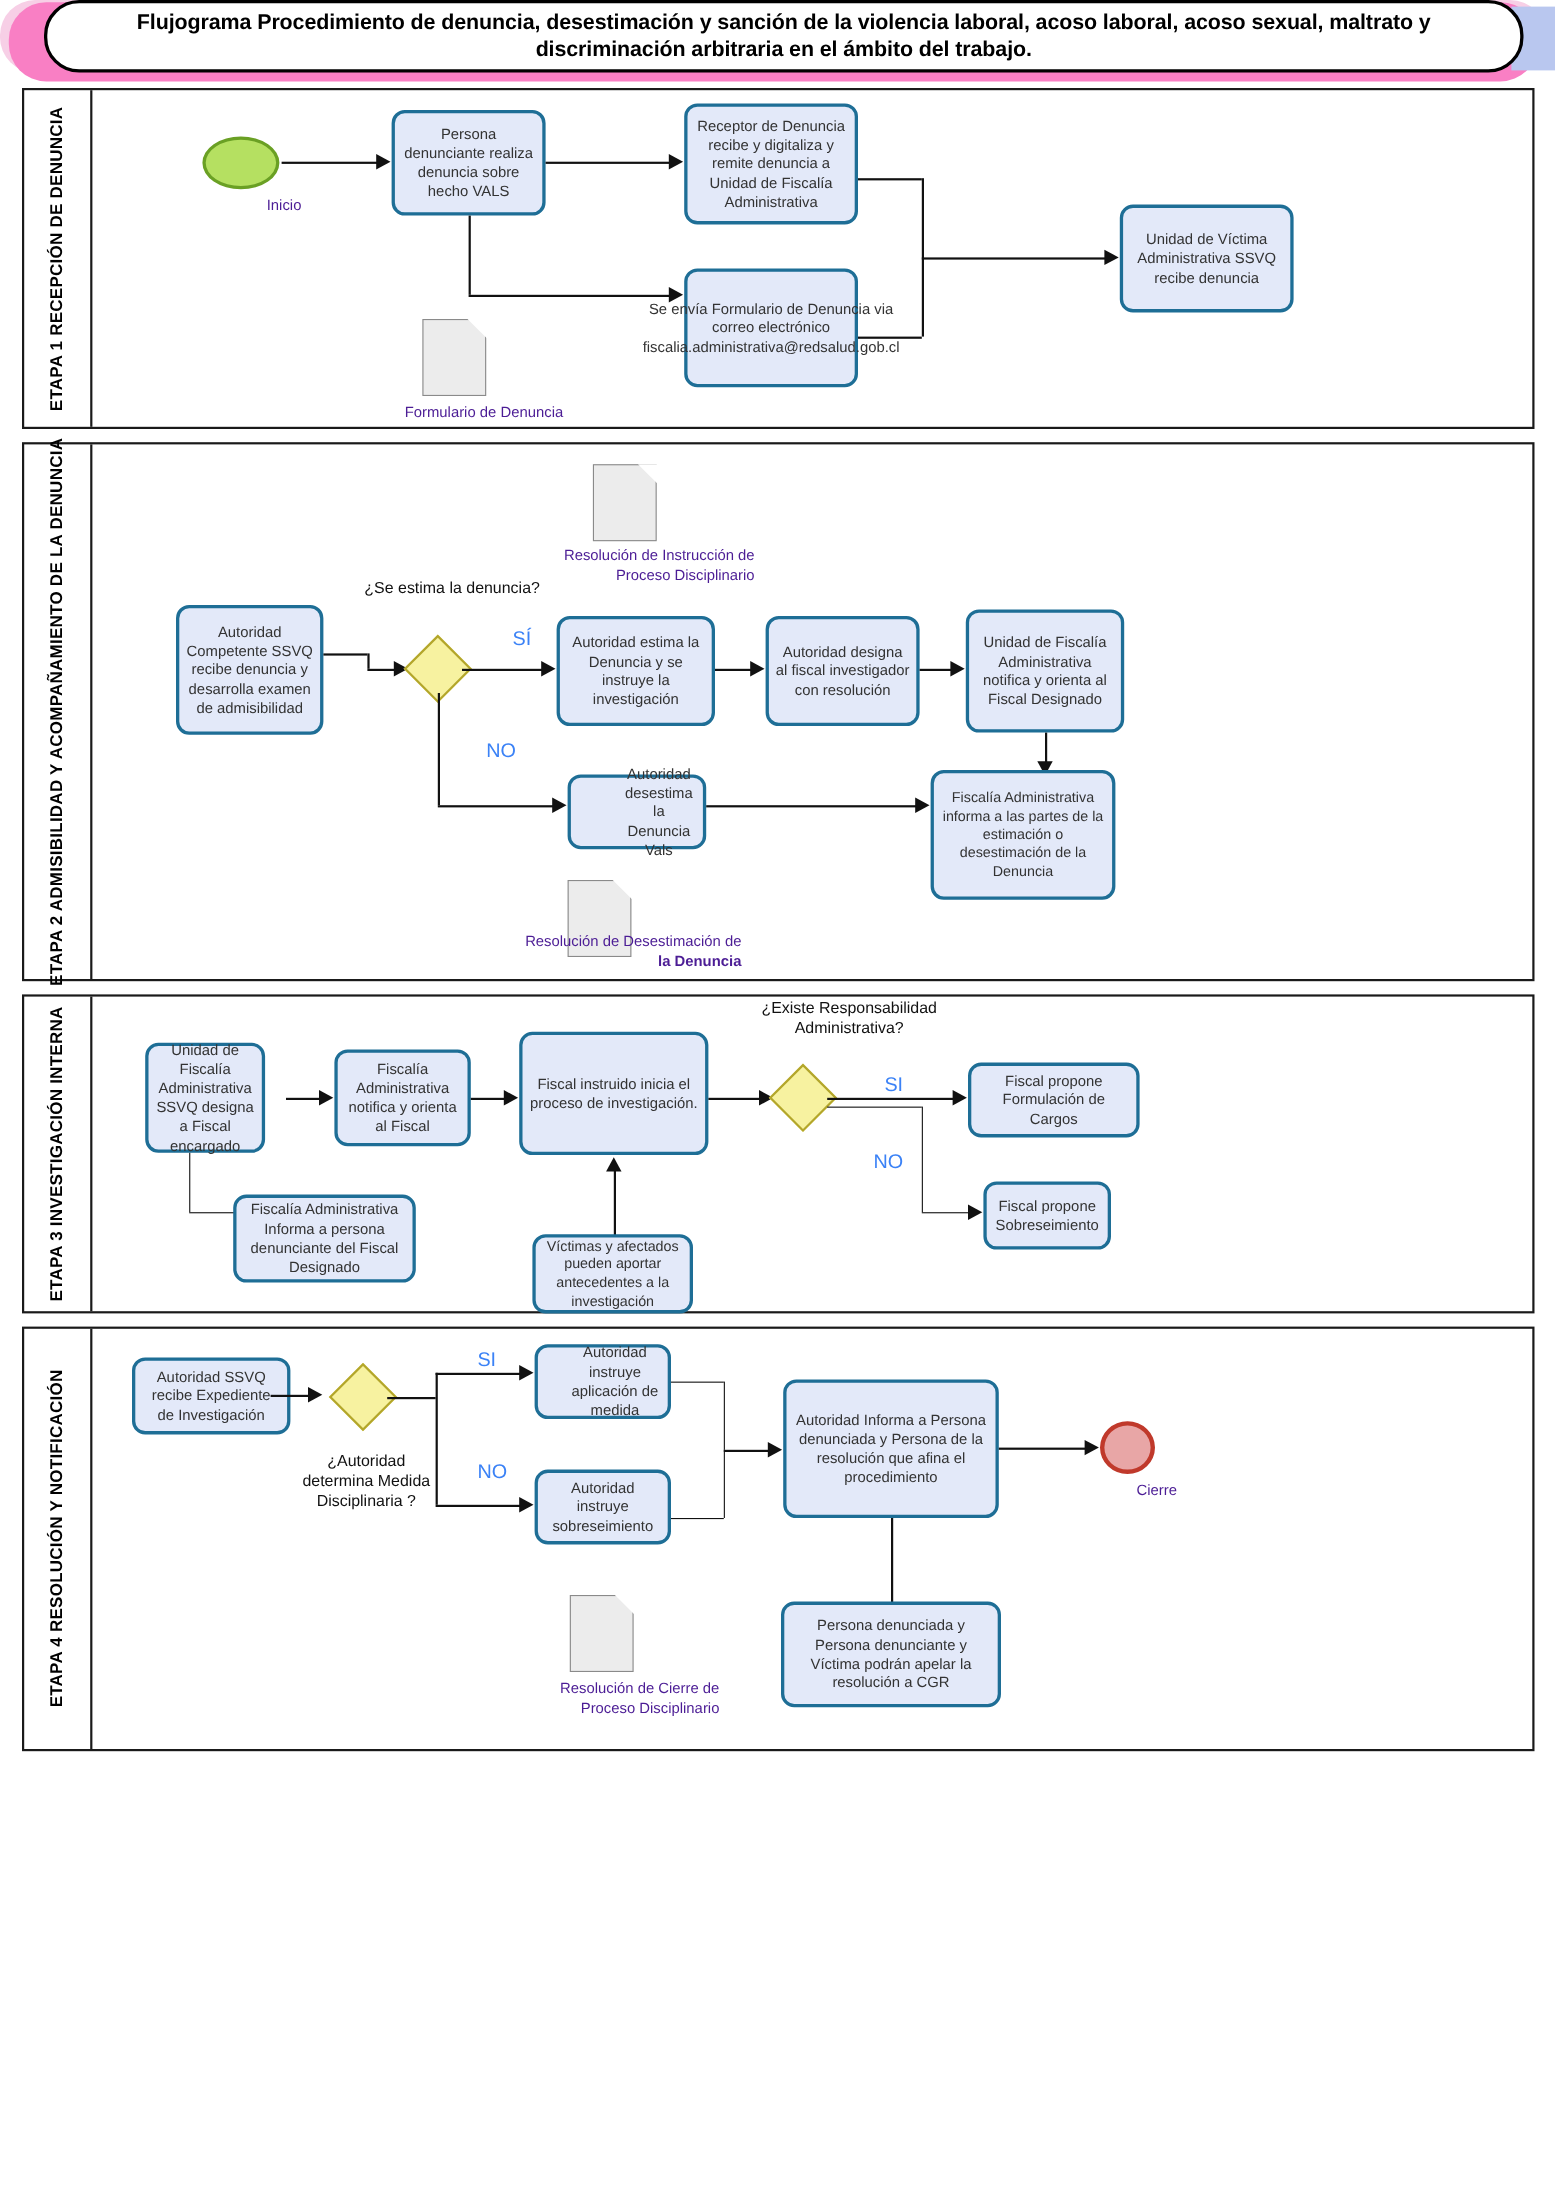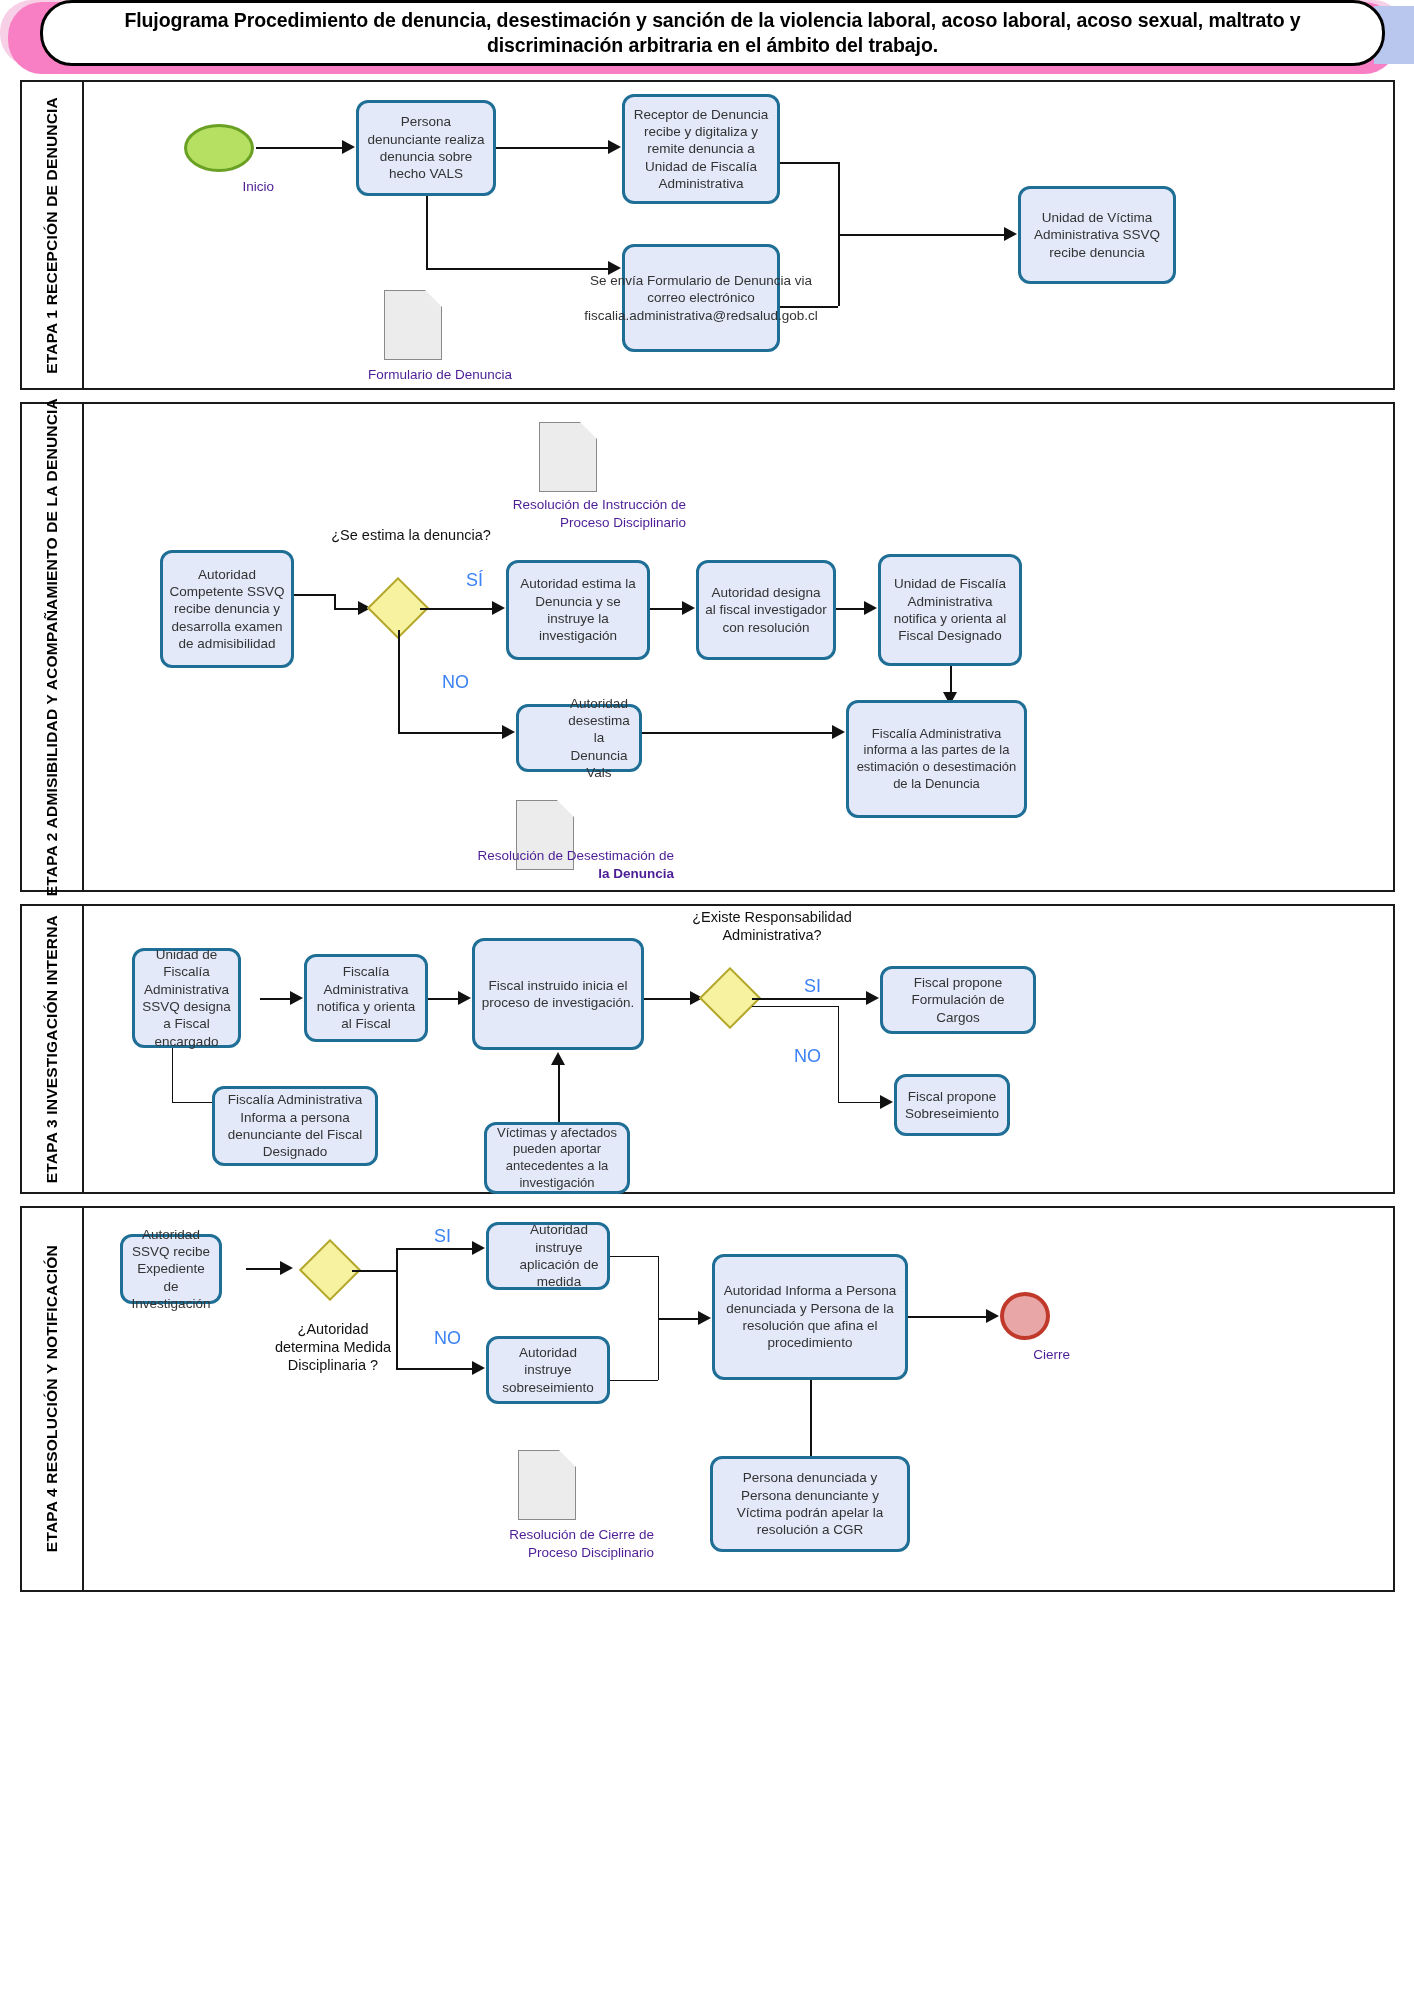--- a/index.html
+++ b/index.html
@@ -228,21 +228,21 @@
     <div class="arrow-r" style="left:418px; top:321px;"></div>
 
     <div class="node" style="left:432px; top:300px; width:126px; height:68px;padding-left:46px;">Autoridad desestima la Denuncia Vals</div>
 
     <div class="hline" style="left:558px; top:328px; width:194px;"></div>
     <div class="arrow-r" style="left:748px; top:321px;"></div>
 
     <div class="vline" style="left:866px; top:262px; height:30px;"></div>
     <div class="arrow-d" style="left:859px; top:288px;"></div>
 
-    <div class="node sm" style="left:762px; top:296px; width:181px; height:118px;">Fiscalía Administrativa informa a las partes de la estimación o desestimación de la Denuncia</div>
+    <div class="node sm" style="left:762px; top:296px; width:168px; height:118px;">Fiscalía Administrativa informa a las partes de la estimación o desestimación de la Denuncia</div>
 
     <div class="doc-icon" style="left:432px; top:396px; width:58px; height:70px;">
       <div class="fold"></div>
     </div>
     <div class="caption" style="left:340px; top:443px; width:250px;">Resolución de Desestimación de</div>
     <div class="caption bold" style="left:340px; top:461px; width:250px;">la Denuncia</div>
 
   </div>
 </div>
 
@@ -300,21 +300,21 @@
 
   </div>
 </div>
 
 <div class="stage" style="top:1206px; height:386px;">
   <div class="stage-label">
     <span>ETAPA 4 RESOLUCIÓN Y NOTIFICACIÓN</span>
   </div>
   <div class="stage-canvas">
 
-    <div class="node" style="left:36px; top:26px; width:102px; height:70px;">Autoridad SSVQ recibe Expediente de Investigación</div>
+    <div class="node" style="left:36px; top:26px; width:144px; height:70px;">Autoridad SSVQ recibe Expediente de Investigación</div>
 
     <div class="hline" style="left:162px; top:60px; width:38px;"></div>
     <div class="arrow-r" style="left:196px; top:53px;"></div>
 
     <div class="diamond" style="left:224px; top:40px; width:44px; height:44px;"></div>
 
     <div class="q-label" style="left:166px; top:112px; width:166px;">¿Autoridad</div>
     <div class="q-label" style="left:166px; top:130px; width:166px;">determina Medida</div>
     <div class="q-label" style="left:166px; top:148px; width:166px;">Disciplinaria ?</div>
 

